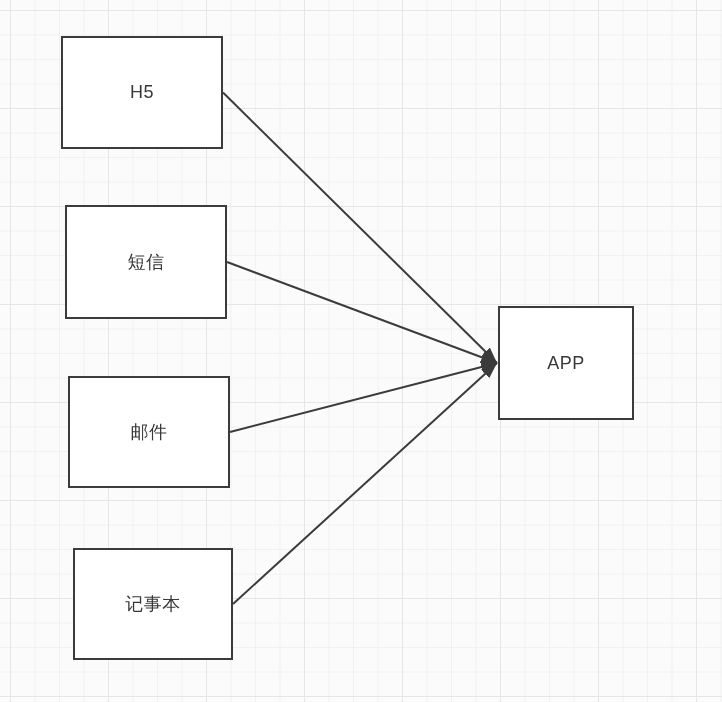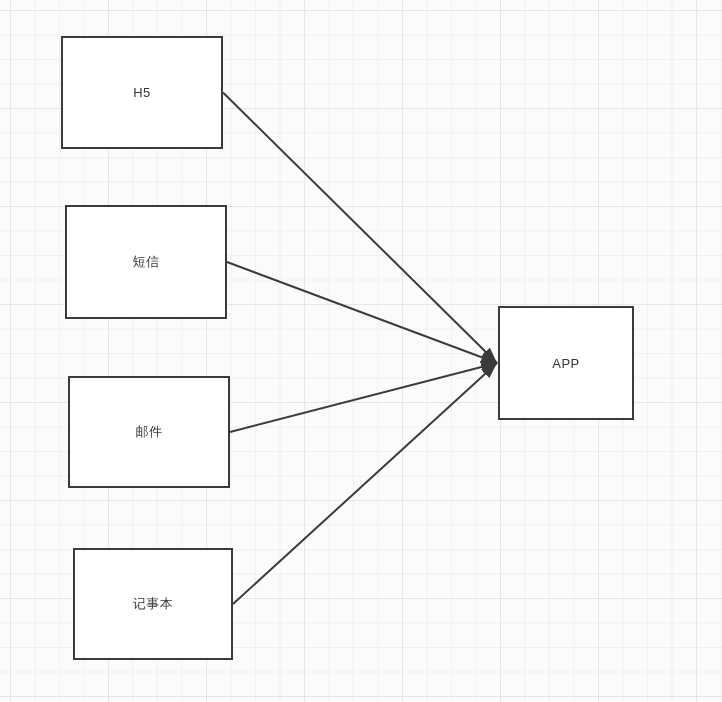--- a/index.html
+++ b/index.html
@@ -34,21 +34,21 @@
     position: absolute;
     box-sizing: border-box;
     background: #ffffff;
     border: 2px solid #3b3b3b;
     display: flex;
     align-items: center;
     justify-content: center;
     cursor: default;
   }
   .node-label {
-    font-size: 13px;
+    font-size: 18px;
     color: #383838;
     letter-spacing: 0.5px;
     user-select: none;
   }
 </style>
 </head>
 <body>
 
 <div class="canvas">
 

